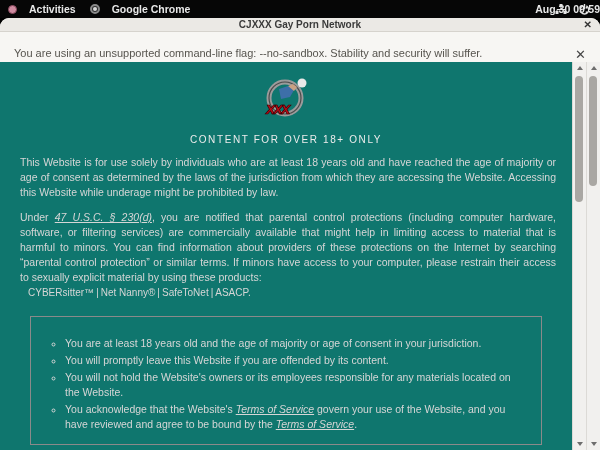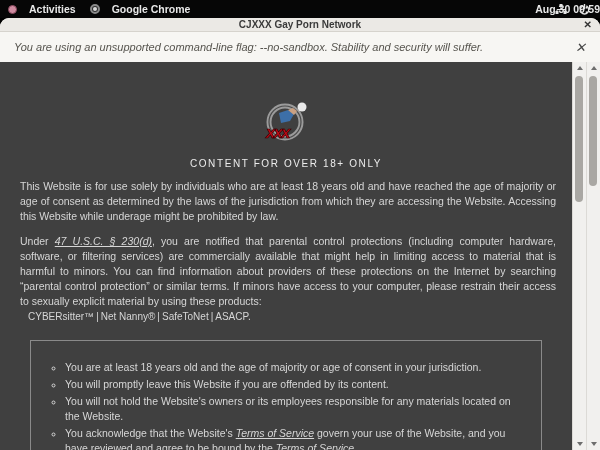--- a/index.html
+++ b/index.html
@@ -23,28 +23,28 @@
 
   
   .window { position:absolute; top:18px; left:0; width:600px; height:432px;
             background:#f2f1ee; border-radius:9px 9px 0 0; overflow:hidden;
             display:flex; flex-direction:column; }
   .title-bar { height:14px; background:#ebe9e5; border-bottom:1px solid #d6d3cd;
                display:flex; align-items:center; justify-content:center; position:relative;
                font-size:10px; font-weight:bold; color:#3a3a3a; }
   .title-close { position:absolute; right:8px; top:0; font-size:10px; color:#333; cursor:default; line-height:14px; }
 
-  .warning-bar { height:30px; background:#f7f6f3; display:flex; align-items:center;
-                 justify-content:space-between; padding:4px 14px; font-size:11px; color:#56544e;font-style:italic; }
+  .warning-bar { height:30px; background:#f7f6f3; display:flex; align-items:flex-start;
+                 justify-content:space-between; padding:15px 14px; font-size:11px; color:#56544e; }
   .warning-close { font-size:13px; color:#454545; cursor:default; }
 
   
   .content-row { flex:1; display:flex; overflow:hidden; }
-  .page-content { width:572px; background:#404040; color:#d9d9d9; overflow:hidden;
-                  padding-top:36px; position:relative; }
+  .page-content { width:572px; background:#0f766e; color:#d9d9d9; overflow:hidden;
+                  padding-top:12px; position:relative; }
 
   .scrollbar { width:14px; background:#f1f0ee; border-left:1px solid #dcdad6; position:relative; }
   .sb-arrow { width:100%; height:12px; display:flex; align-items:center; justify-content:center; }
   .sb-arrow.up::after { content:""; border-left:3px solid transparent; border-right:3px solid transparent;
                         border-bottom:4px solid #6d6d6d; }
   .sb-arrow.down { position:absolute; bottom:0; left:0; }
   .sb-arrow.down::after { content:""; border-left:3px solid transparent; border-right:3px solid transparent;
                           border-top:4px solid #6d6d6d; }
   .sb-thumb { position:absolute; left:2px; width:8px; border-radius:4px; background:#a9a7a3; }
   .sb-thumb.t1 { top:14px; height:126px; }

